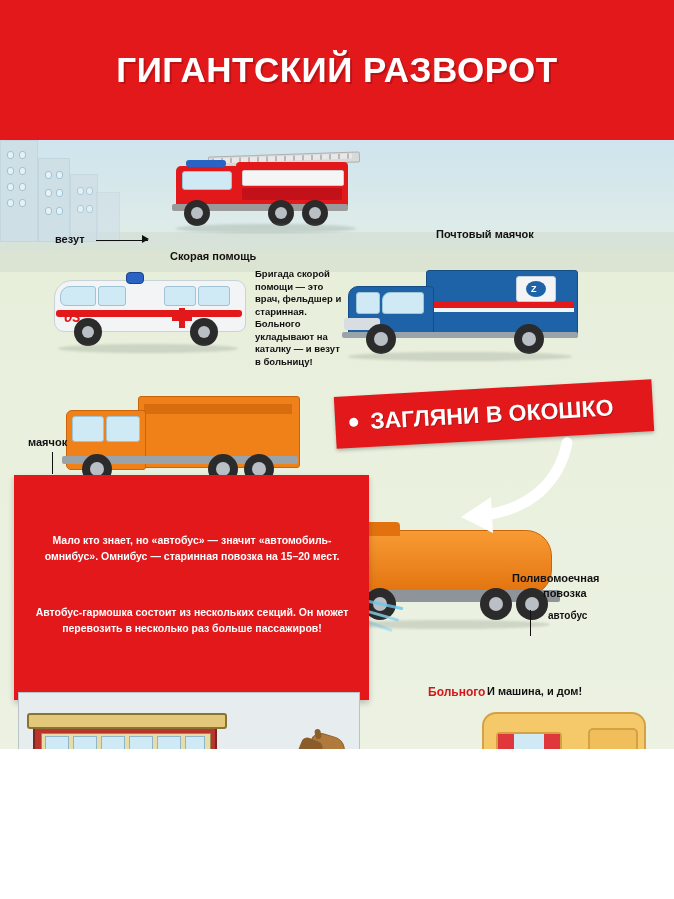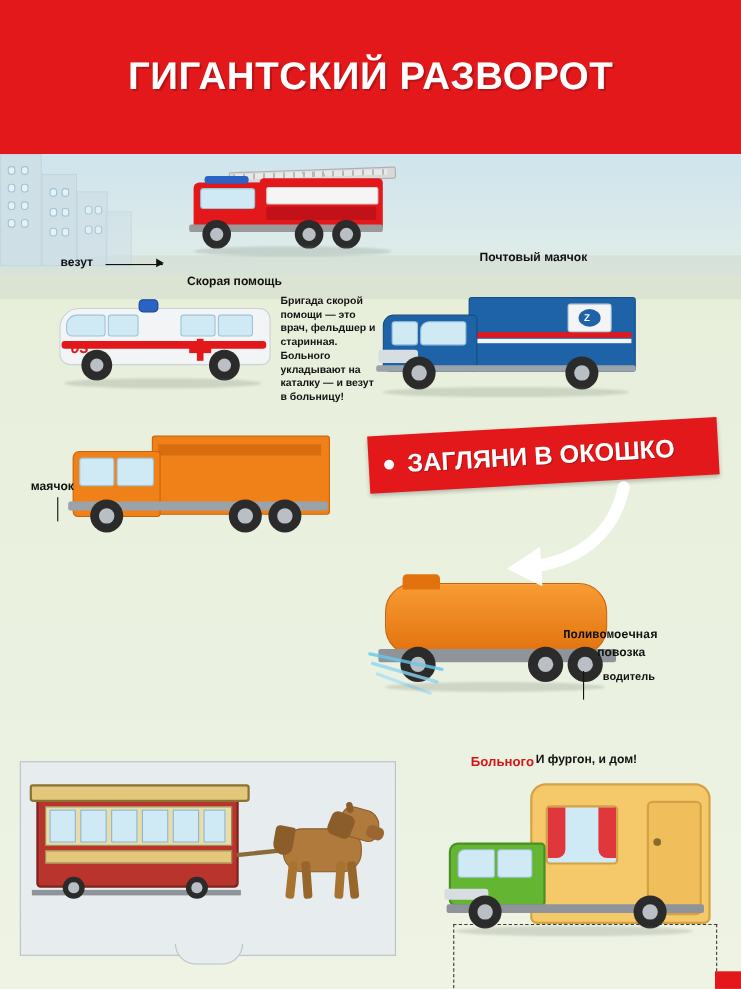--- a/index.html
+++ b/index.html
@@ -3,21 +3,21 @@
 <meta charset="utf-8">
 <style>
   html,body{margin:0;padding:0;}
   body{
     width:674px;height:899px;
     font-family:"Liberation Sans", sans-serif;
     background:#ffffff;
     overflow:hidden;
     position:relative;
   }
-  .page{position:relative;width:674px;height:899px;overflow:hidden;background:#a16207;}
+  .page{position:relative;width:674px;height:749px;overflow:hidden;background:#a16207;}
 
   
   .banner{
     position:absolute;left:0;top:0;width:674px;height:140px;
     background:#e2181b;
     display:flex;flex-direction:column;align-items:center;justify-content:center;
   }
   .banner-line1{
     color:#ffffff;font-weight:bold;font-size:35px;letter-spacing:0.5px;
     text-shadow:2px 2px 0 rgba(0,0,0,0.18);
@@ -272,34 +272,38 @@
       <div class="wheel" style="left:150px;top:68px;width:32px;height:32px;"></div>
       <div class="wheel" style="left:186px;top:68px;width:32px;height:32px;"></div>
 
       <div style="position:absolute;left:4px;top:72px;width:80px;height:44px;">
         <div style="position:absolute;left:0;top:8px;width:70px;height:3px;background:#67c8ec;border-radius:2px;transform:rotate(12deg);opacity:.8;"></div>
         <div style="position:absolute;left:2px;top:18px;width:64px;height:3px;background:#8bd6f2;border-radius:2px;transform:rotate(16deg);opacity:.8;"></div>
         <div style="position:absolute;left:6px;top:28px;width:54px;height:3px;background:#a9e1f6;border-radius:2px;transform:rotate(20deg);opacity:.8;"></div>
       </div>
       <div class="shadow-el" style="left:20px;top:100px;width:200px;height:9px;"></div>
     </div>
-    <div class="cap" style="left:512px;top:432px;font-family:Liberation Mono, monospace;">Поливомоечная</div>
+    <div class="cap" style="left:512px;top:432px;">Поливомоечная</div>
     <div class="cap" style="left:543px;top:447px;">повозка</div>
     <div class="leader" style="left:530px;top:470px;width:1px;height:26px;"></div>
-    <div class="cap small" style="left:548px;top:470px;font-weight:bold;">водитель</div>
+    <div class="cap small" style="left:548px;top:470px;font-weight:bold;">автобус</div>
 
     <div class="ribbon">
       <div class="dot"></div>
       <div class="txt">ЗАГЛЯНИ В ОКОШКО</div>
     </div>
     <svg class="ribbon-arrow" viewBox="0 0 120 120">
       <path d="M112,8 C104,48 74,74 30,80" stroke="#ffffff" stroke-width="11" fill="none" stroke-linecap="round"></path>
       <polygon points="36,62 6,82 38,98" fill="#ffffff"></polygon>
     </svg>
 
+    <div class="flap">
+      <div class="p p1">Мало кто знает, но «автобус» — значит «автомобиль-омнибус». Омнибус — старинная повозка на 15–20 мест.</div>
+      <div class="p p2">Автобус-гармошка состоит из нескольких секций. Он может перевозить в несколько раз больше пассажиров!</div>
+    </div>
 
     <div class="tram-panel">
 
       <div style="position:absolute;left:14px;top:28px;width:180px;height:82px;background:#b8342c;border:2px solid #7e241e;border-radius:4px;">
         <div style="position:absolute;left:-8px;top:-10px;width:196px;height:12px;background:#e3c77a;border:2px solid #8a7330;border-radius:3px;"></div>
         <div style="position:absolute;left:6px;top:10px;width:168px;height:34px;background:#e8dca8;border:1px solid #9a8b55;"></div>
         <div style="position:absolute;left:10px;top:13px;width:22px;height:28px;background:#cfe9f5;border:1px solid #8fb6c8;"></div>
         <div style="position:absolute;left:38px;top:13px;width:22px;height:28px;background:#cfe9f5;border:1px solid #8fb6c8;"></div>
         <div style="position:absolute;left:66px;top:13px;width:22px;height:28px;background:#cfe9f5;border:1px solid #8fb6c8;"></div>
         <div style="position:absolute;left:94px;top:13px;width:22px;height:28px;background:#cfe9f5;border:1px solid #8fb6c8;"></div>
@@ -322,21 +326,21 @@
         <div style="position:absolute;left:52px;top:14px;width:22px;height:22px;background:#8a5d2b;border-radius:6px;transform:rotate(22deg);"></div>
         <div style="position:absolute;left:14px;top:58px;width:8px;height:34px;background:#a8722f;border-radius:3px;transform:rotate(6deg);"></div>
         <div style="position:absolute;left:28px;top:58px;width:8px;height:34px;background:#96662a;border-radius:3px;transform:rotate(-4deg);"></div>
         <div style="position:absolute;left:58px;top:58px;width:8px;height:34px;background:#a8722f;border-radius:3px;transform:rotate(4deg);"></div>
         <div style="position:absolute;left:70px;top:58px;width:8px;height:34px;background:#96662a;border-radius:3px;transform:rotate(-6deg);"></div>
         <div style="position:absolute;left:2px;top:26px;width:18px;height:26px;background:#8a5d2b;border-radius:4px 2px 8px 10px;transform:rotate(10deg);"></div>
       </div>
     </div>
 
     <div class="cap red" style="left:428px;top:545px;font-size:12px;">Больного</div>
-    <div class="cap" style="left:487px;top:545px;font-weight:bold;font-size:11px;">И фургон, и дом!</div>
+    <div class="cap" style="left:487px;top:545px;font-weight:bold;font-size:11px;">И машина, и дом!</div>
 
     <div class="dash-box"></div>
 
     <div class="veh" style="left:400px;top:562px;width:250px;height:170px;">
 
       <div style="position:absolute;left:82px;top:10px;width:160px;height:124px;background:#f5c86a;border:2px solid #d4a244;border-radius:14px 14px 6px 6px;"></div>
 
       <div style="position:absolute;left:84px;top:8px;width:156px;height:10px;background:#e8b css;"></div>
 
       <div style="position:absolute;left:96px;top:30px;width:62px;height:50px;background:#cfe9f5;border:2px solid #d4a244;border-radius:4px;">

